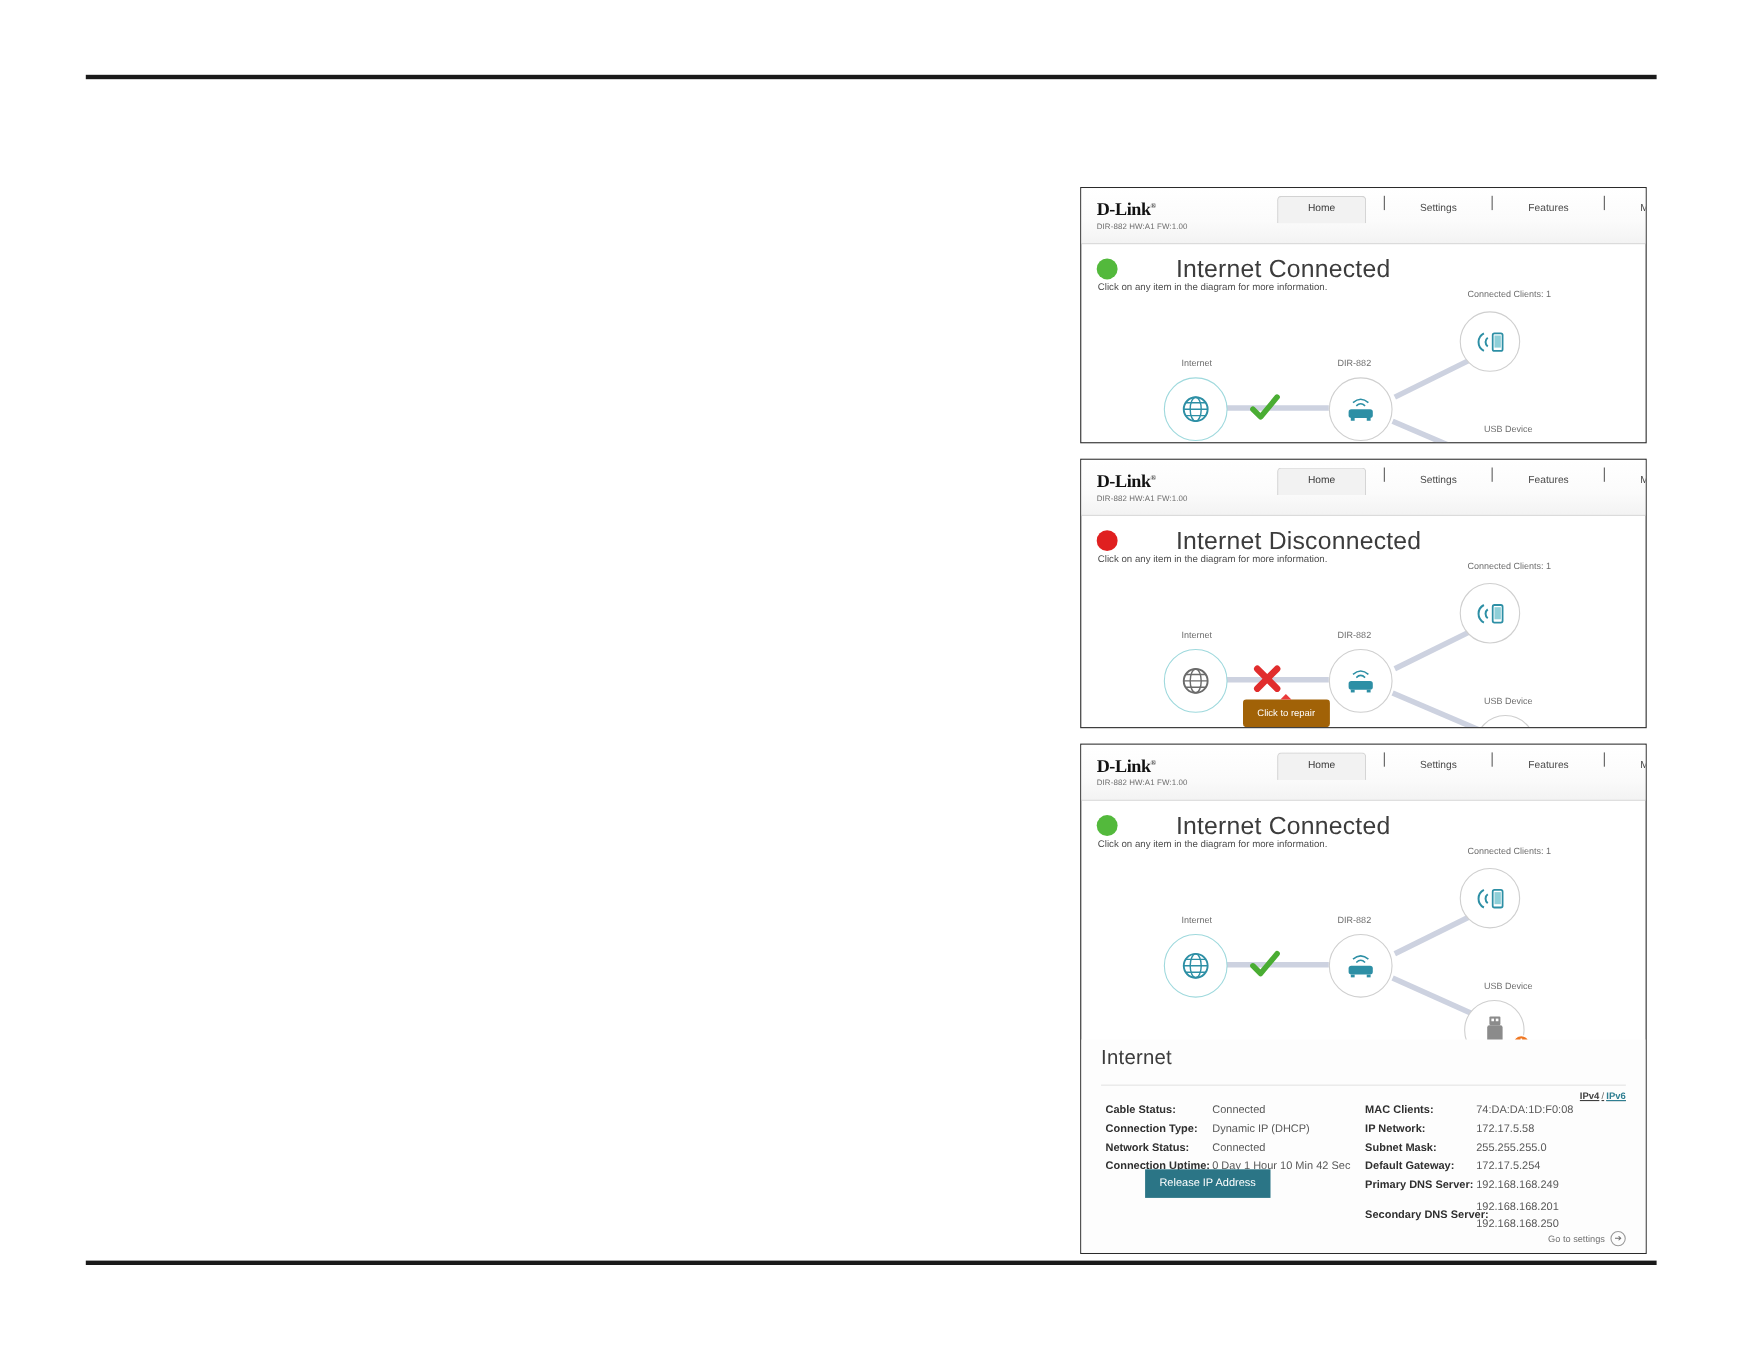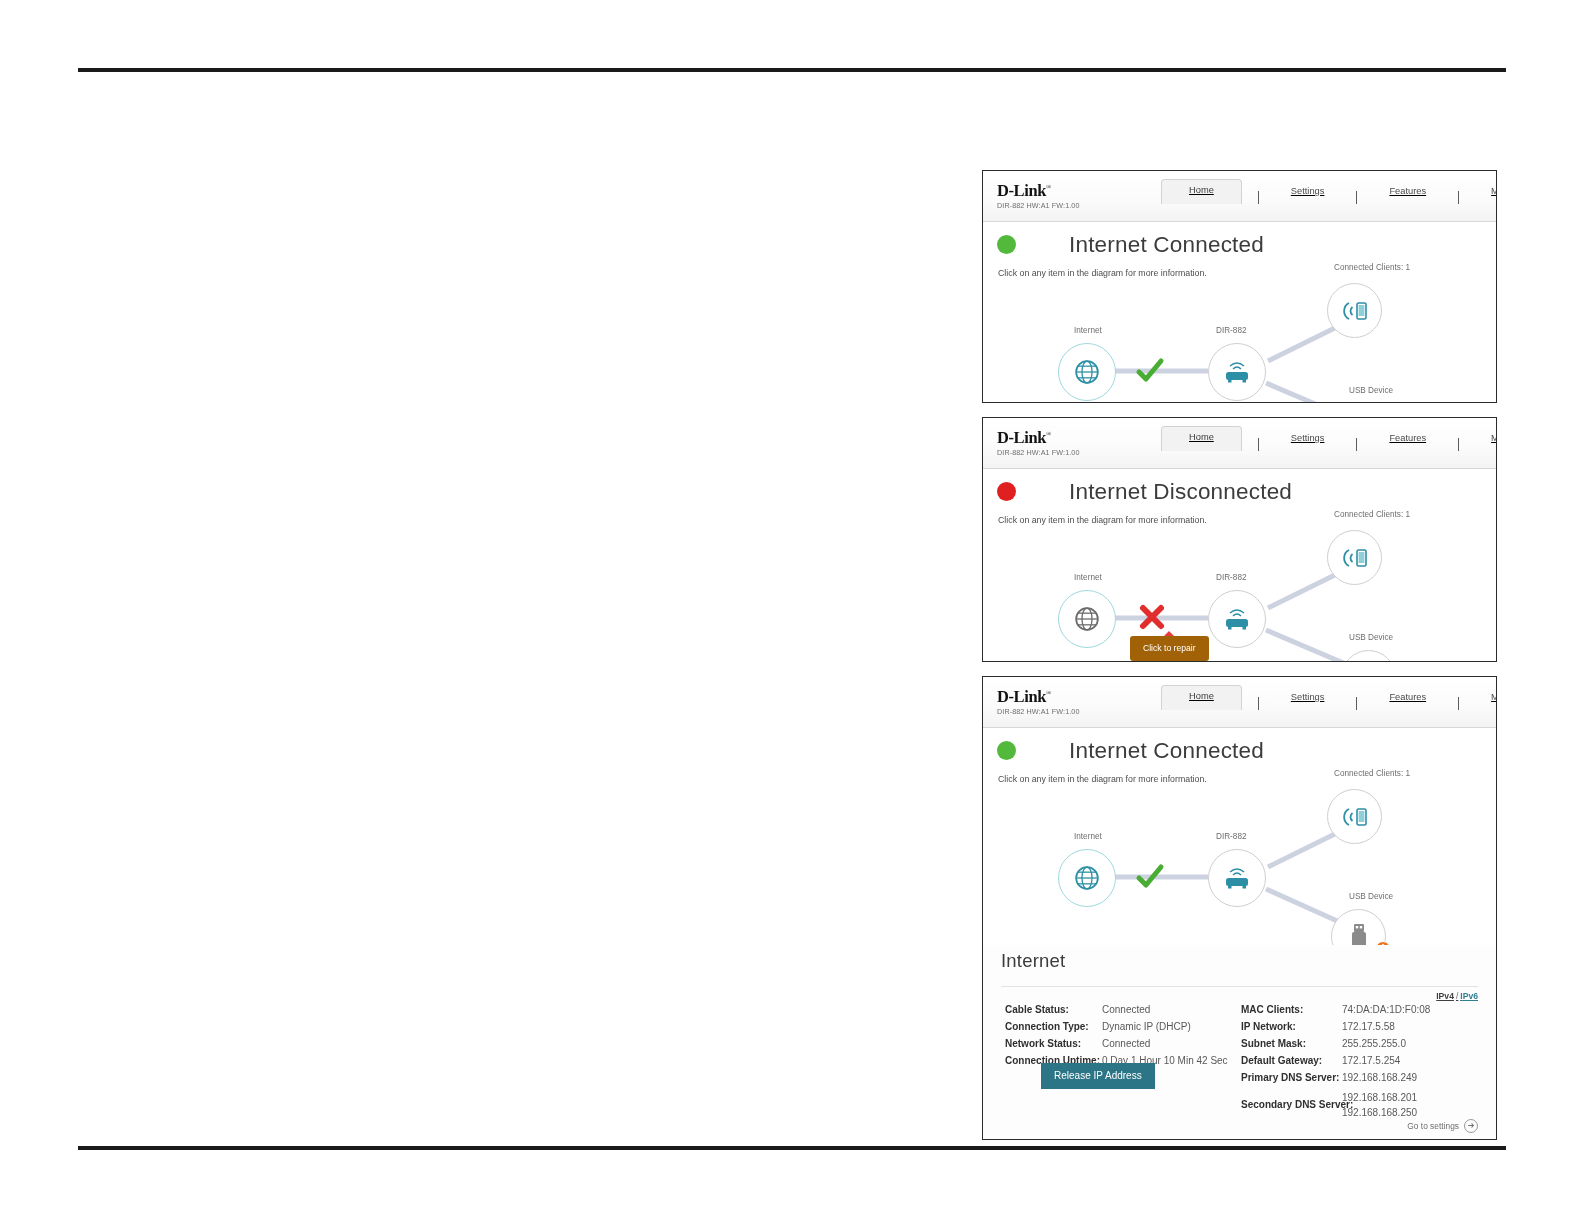--- a/index.html
+++ b/index.html
@@ -69,23 +69,22 @@
     font-size: 7.2px;
     color: #6d6d6d;
     margin-top: 2px;
     letter-spacing: 0.1px;
   }
   .nav {
     position: absolute;
     left: 178px;
     top: 7px;
     display: flex;
-    align-items: flex-end;
+    align-items: flex-start;
     height: 26px;
-    text-decoration: underline;
   }
   .nav-tab {
     font-size: 9.3px;
     color: #4a4a4a;
     padding: 6px 16px 7px 16px;
     line-height: 11px;
     white-space: nowrap;
   }
   .nav-tab.active {
     background: #f2f2f2;
@@ -117,21 +116,21 @@
   .status-title {
     font-size: 22.5px;
     color: #3c3c3c;
     font-weight: normal;
     line-height: 23px;
     letter-spacing: 0.2px;
   }
   .status-sub {
     font-size: 8.8px;
     color: #4d4d4d;
-    margin-top: 12px;
+    margin-top: 0;
     margin-left: 1px;
   }
 
   
   .map { position: absolute; left: 0; top: 0; width: 100%; height: 100%; pointer-events: none; }
   .node-label {
     position: absolute;
     font-size: 8.2px;
     color: #6e6e6e;
     white-space: nowrap;

